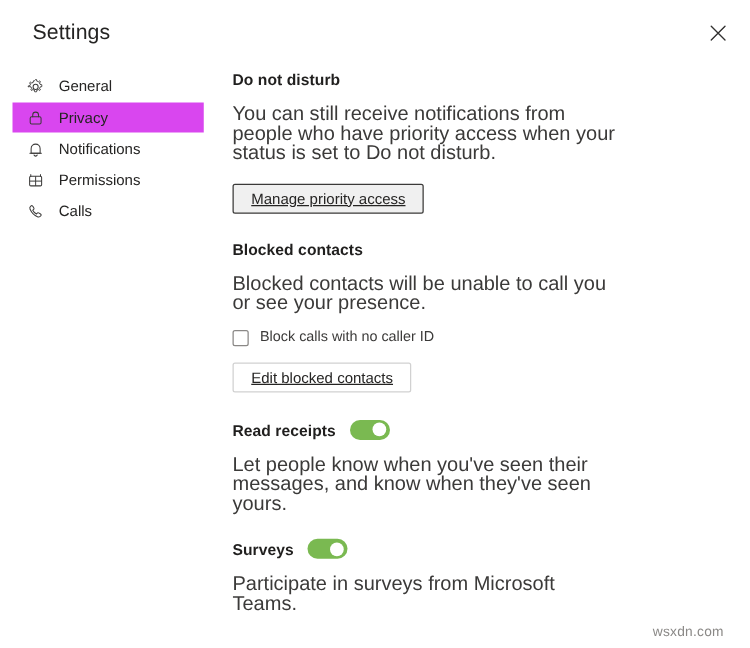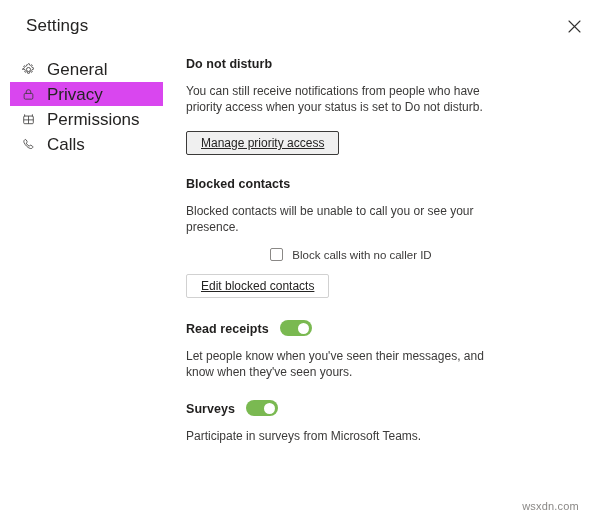--- a/index.html
+++ b/index.html
@@ -73,42 +73,42 @@
     width: 17px;
     height: 17px;
     margin-right: 10px;
     display: flex;
     align-items: center;
     justify-content: center;
     flex: 0 0 auto;
   }
   .sidebar-item .icon svg { display: block; }
   .sidebar-item .label {
-    font-size: 17px;
+    font-size: 12px;
     color: #252423;
     line-height: 1;
     white-space: nowrap;
   }
 
   
   .content {
     position: absolute;
     left: 186px;
     top: 57px;
     width: 330px;
   }
   .section-heading {
     font-size: 12.5px;
     font-weight: bold;
     color: #201f1e;
     margin: 0;
     letter-spacing: 0.05px;
   }
   .body-text {
-    font-size: 12px;
+    font-size: 16px;
     line-height: 15.5px;
     color: #3b3a39;
     margin: 0;
     max-width: 312px;
   }
 
   .btn {
     display: inline-block;
     font-family: "Liberation Sans", sans-serif;
     font-size: 12px;
@@ -126,21 +126,20 @@
   .btn.emphasis {
     background: #f0f0f0;
     border: 1px solid #3b3a39;
   }
 
   
   .check-row {
     display: flex;
     align-items: center;
     cursor: pointer;
-    justify-content: center;
   }
   .checkbox {
     width: 13px;
     height: 13px;
     box-sizing: border-box;
     border: 1px solid #8a8886;
     border-radius: 2px;
     background: #ffffff;
     margin-right: 9px;
     flex: 0 0 auto;
@@ -218,20 +217,30 @@
     <div class="sidebar-item selected">
       <span class="icon">
         <svg width="15" height="15" viewBox="0 0 20 20" fill="none">
           <rect x="4.2" y="8.6" width="11.6" height="7.6" rx="1.6" stroke="#3b3a39" stroke-width="1.1"></rect>
           <path d="M6.9 8.6V6.7a3.1 3.1 0 016.2 0v1.9" stroke="#3b3a39" stroke-width="1.1" stroke-linecap="round"></path>
         </svg>
       </span>
       <span class="label">Privacy</span>
     </div>
 
+    <div class="sidebar-item">
+      <span class="icon">
+        <svg width="15" height="15" viewBox="0 0 20 20" fill="none">
+          <path d="M5.2 14.1V9.2a4.8 4.8 0 119.6 0v4.9H5.2z" stroke="#3b3a39" stroke-width="1.1" stroke-linejoin="round"></path>
+          <path d="M3.9 14.1h12.2" stroke="#3b3a39" stroke-width="1.1" stroke-linecap="round"></path>
+          <path d="M8.3 16a1.8 1.8 0 003.4 0" stroke="#3b3a39" stroke-width="1.1" stroke-linecap="round"></path>
+        </svg>
+      </span>
+      <span class="label">Notifications</span>
+    </div>
 
 
     <div class="sidebar-item">
       <span class="icon">
         <svg width="15" height="15" viewBox="0 0 20 20" fill="none">
           <rect x="3.6" y="5.4" width="12.8" height="10.2" rx="1.3" stroke="#3b3a39" stroke-width="1.1"></rect>
           <path d="M10 5.4v10.2M3.6 10.5h12.8" stroke="#3b3a39" stroke-width="1.05"></path>
           <path d="M4.8 5.4V3.6M15.2 5.4V3.6" stroke="#3b3a39" stroke-width="1.05" stroke-linecap="round"></path>
         </svg>
       </span>

